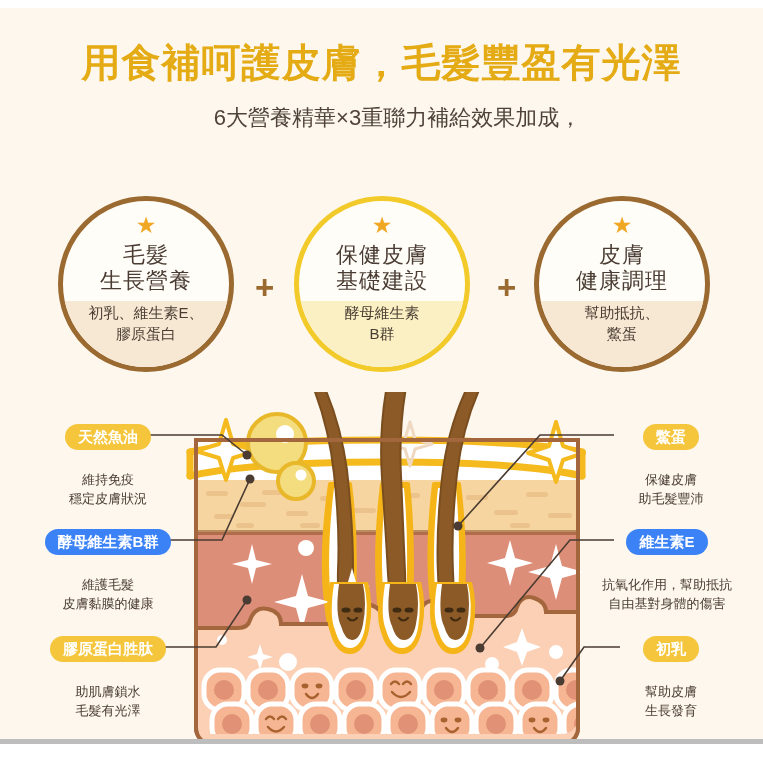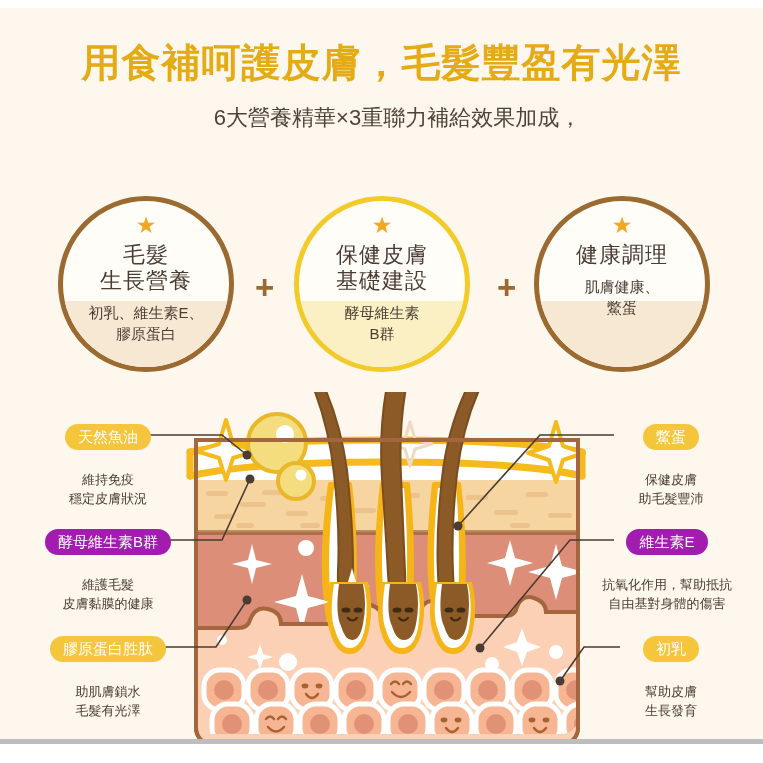--- a/index.html
+++ b/index.html
@@ -138,27 +138,27 @@
     position: absolute;
     width: 200px;
   }
   .label.left { text-align: center; }
   .label.right { text-align: center; }
   .pill {
     display: inline-block;
     padding: 3px 13px 4px 13px;
     border-radius: 13px;
     font-size: 15px;
-    font-weight: normal;
+    font-weight: bold;
     color: #ffffff;
     line-height: 19px;
     white-space: nowrap;
   }
   .pill.yellow { background: #f5c63c; }
-  .pill.brown { background: #a21caf; }
+  .pill.brown { background: #3b82f6; }
   .desc {
     margin-top: 20px;
     font-size: 13px;
     line-height: 19px;
     color: #4a3c32;
     white-space: nowrap;
   }
 </style>
 </head>
 <body>
@@ -207,24 +207,25 @@
       </div>
     </div>
 
     <div class="plus" style="left:497px;">+</div>
 
     <div class="circle brown" style="left:534px;">
       <div class="lower"></div>
       <div class="circ-inner">
         <div class="star">★</div>
         <div class="c-title">
+          <div>皮膚</div>
           <div>健康調理</div>
         </div>
         <div class="c-sub">
-          <div>肌膚健康、</div>
+          <div>幫助抵抗、</div>
           <div>鱉蛋</div>
         </div>
       </div>
     </div>
 
   </div>
 
   <div class="diagram">
     <svg width="763" height="348" viewBox="0 0 763 348">
       <defs>

